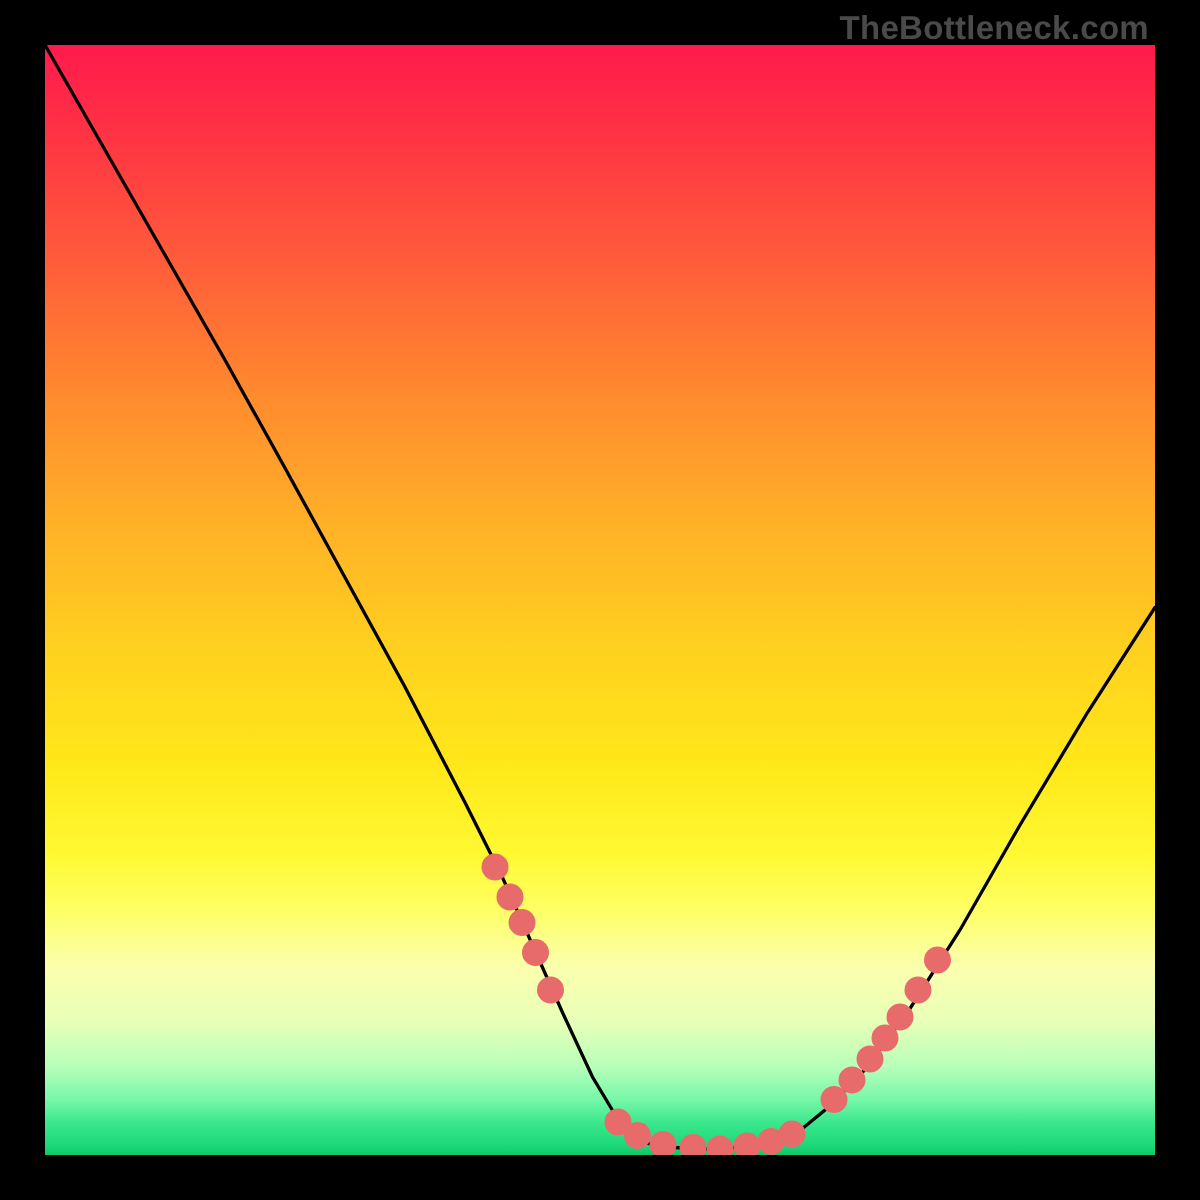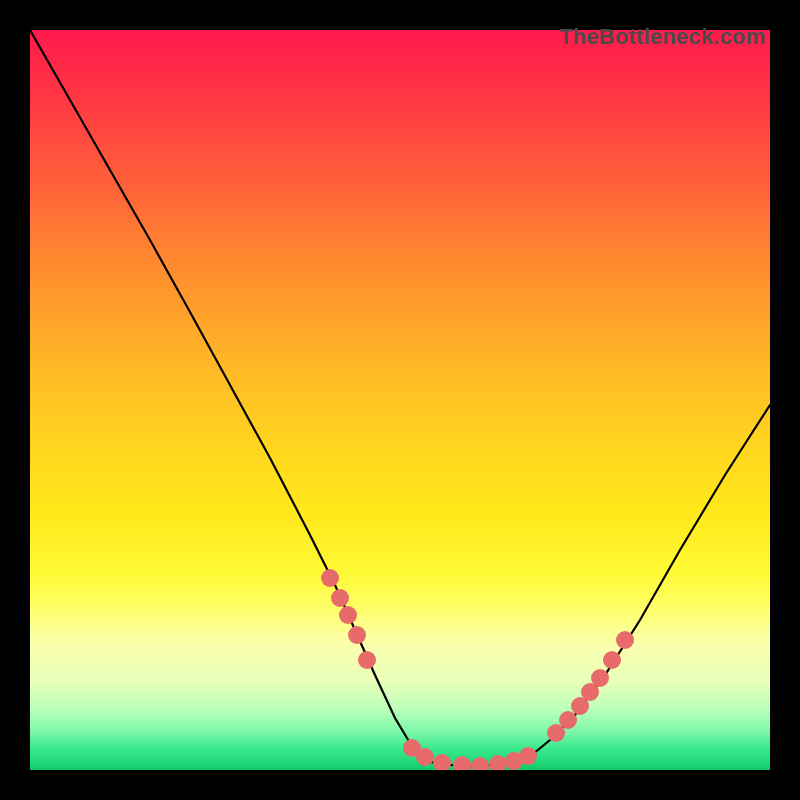--- a/index.html
+++ b/index.html
@@ -30,21 +30,21 @@
       #e8ffb8 88%,
       #b8ffba 92%,
       #77f7a8 95%,
       #3de88e 97%,
       #1ed97a 99%,
       #0fc86a 100%
     );
   }
   .watermark {
     position: absolute;
-    top: 24px;
+    top: 6px;
     right: 34px;
     font-family: Arial, Helvetica, sans-serif;
     font-size: 22px;
     font-weight: bold;
     color: #4a4a4a;
     letter-spacing: 0.2px;
   }
   svg {
     position: absolute;
     left: 0;

